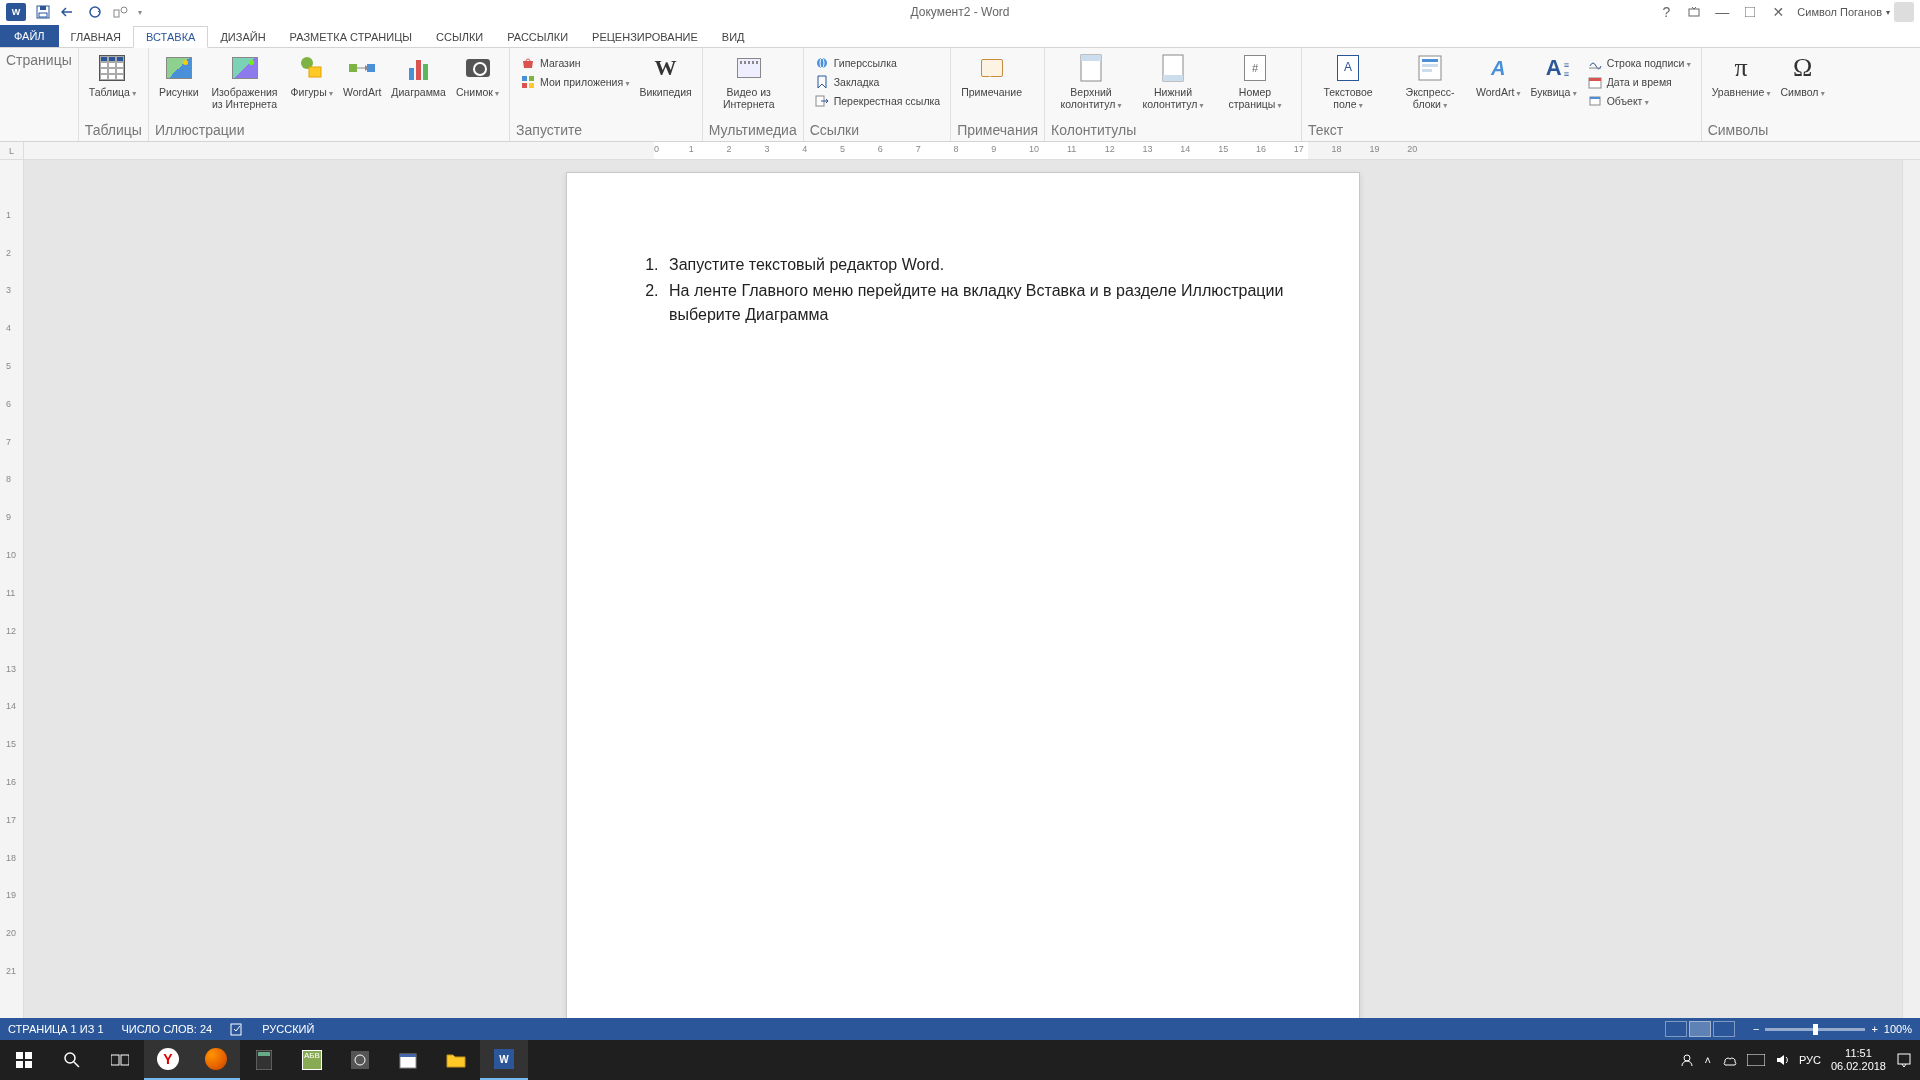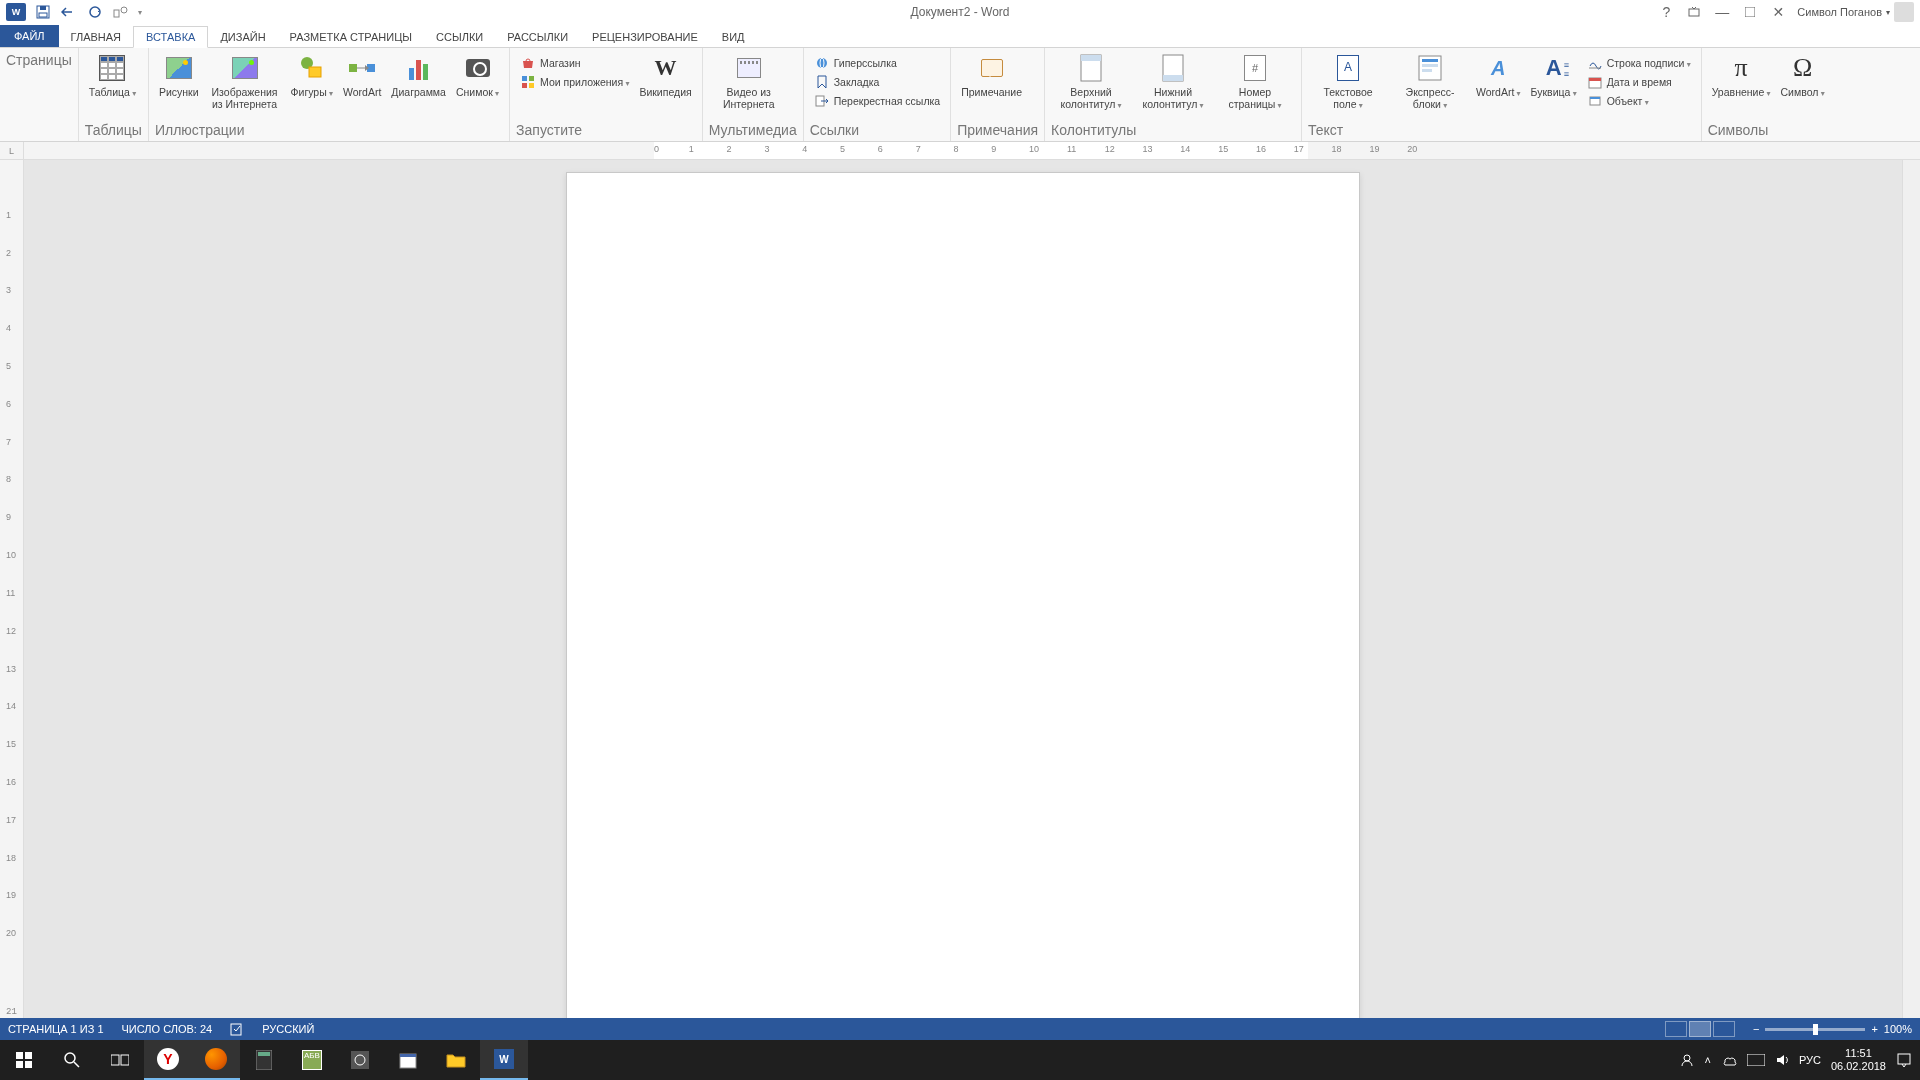--- a/index.html
+++ b/index.html
@@ -500,24 +500,28 @@
       <div class="vtick" style="top: 427.905px;">11</div>
       <div class="vtick" style="top: 465.714px;">12</div>
       <div class="vtick" style="top: 503.524px;">13</div>
       <div class="vtick" style="top: 541.333px;">14</div>
       <div class="vtick" style="top: 579.143px;">15</div>
       <div class="vtick" style="top: 616.952px;">16</div>
       <div class="vtick" style="top: 654.762px;">17</div>
       <div class="vtick" style="top: 692.571px;">18</div>
       <div class="vtick" style="top: 730.381px;">19</div>
       <div class="vtick" style="top: 768.19px;">20</div>
-      <div class="vtick" style="top: 847px; font-family: Liberation Mono, monospace;">21</div>
+      <div class="vtick" style="top: 806px;">21</div>
     </div>
   <div class="doc-scroll">
     <div class="page">
+      <ol>
+        <li>Запустите текстовый редактор Word.</li>
+        <li>На ленте Главного меню перейдите на вкладку Вставка и в разделе Иллюстрации выберите Диаграмма</li>
+      </ol>
     </div>
   </div>
   <div class="vscroll"></div>
 </div>
 
 <div class="statusbar">
   <span>СТРАНИЦА 1 ИЗ 1</span>
   <span>ЧИСЛО СЛОВ: 24</span>
   <span>
       <svg width="14" height="14">

